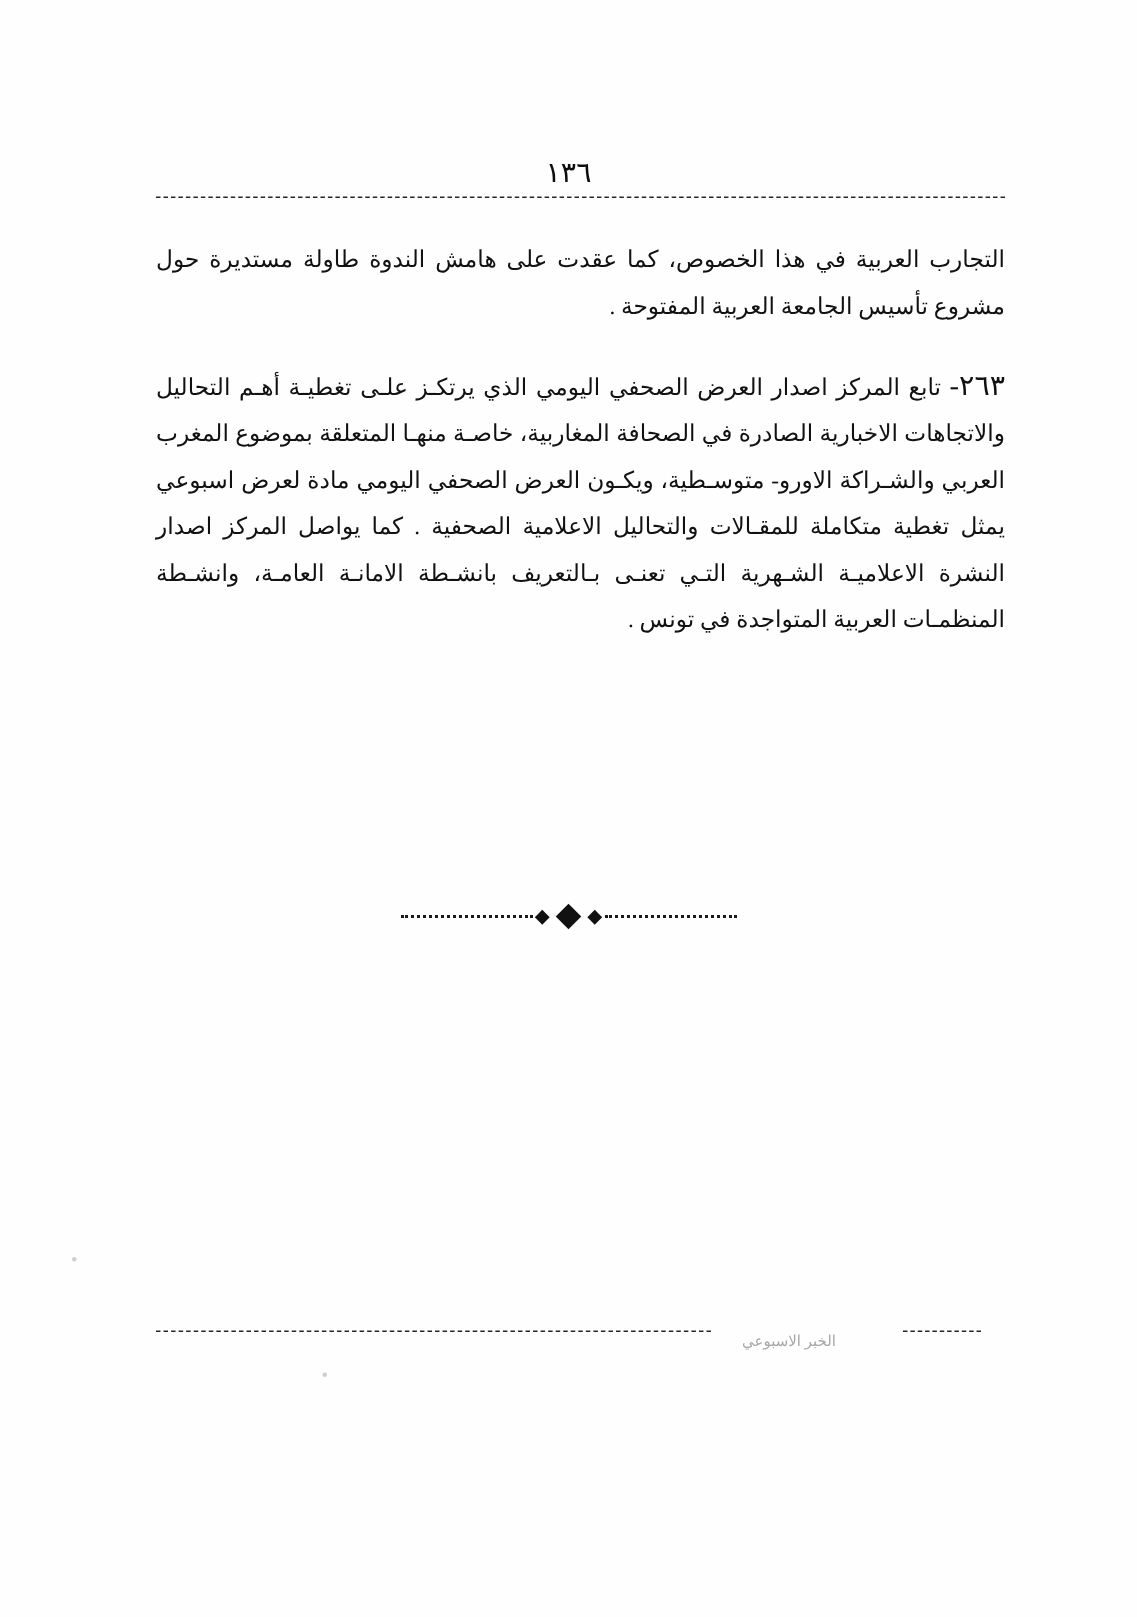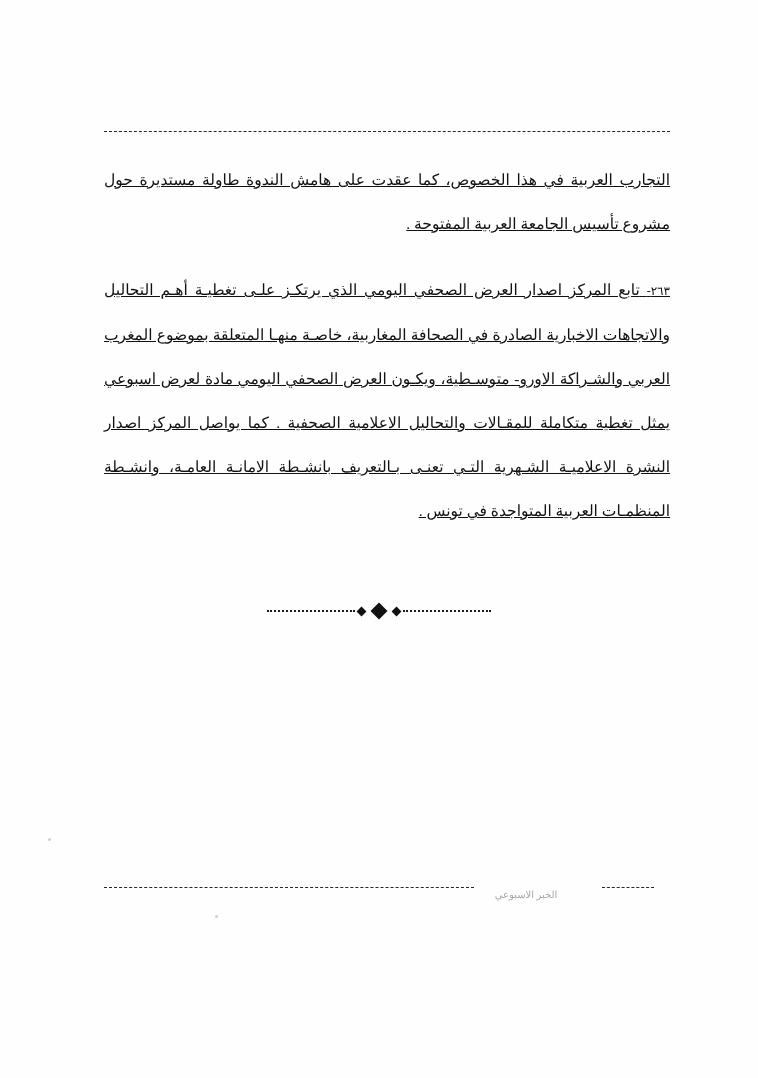--- a/index.html
+++ b/index.html
@@ -50,38 +50,37 @@
     top: 158px;
     left: 104px;
     width: 566px;
     direction: rtl;
     text-align: justify;
   }
 
   .para {
     margin: 0 0 22px 0;
     font-size: 15.5px;
-    line-height: 44px;
+    line-height: 31px;
     color: #111111;
     text-align: justify;
     text-justify: inter-word;
-    text-decoration: underline;
   }
 
   .para.first {
     text-align: justify;
   }
 
   .para.numbered {
     position: relative;
     text-align: justify;
   }
 
   .para .num {
-    font-size: 12px;
+    font-size: 19px;
   }
 
   
   .ornament {
     position: absolute;
     top: 605px;
     left: 0;
     right: 0;
     display: flex;
     align-items: center;
@@ -140,20 +139,21 @@
     position: absolute;
     background: #cfcfcf;
     border-radius: 50%;
   }
 </style>
 </head>
 <body>
 
 <div class="page">
 
+  <div class="header-number">١٣٦</div>
 
   <div class="header-rule"></div>
 
   <div class="content">
 
     <p class="para first">التجارب العربية في هذا الخصوص، كما عقدت على هامش الندوة طاولة مستديرة حول مشروع تأسيس الجامعة العربية المفتوحة .</p>
 
     <p class="para numbered">
       <span class="num">٢٦٣-</span>
       <span>تابع المركز اصدار العرض الصحفي اليومي الذي يرتكـز علـى تغطيـة أهـم التحاليل والاتجاهات الاخبارية الصادرة في الصحافة المغاربية، خاصـة منهـا المتعلقة بموضوع المغرب العربي والشـراكة الاورو- متوسـطية، ويكـون العرض الصحفي اليومي مادة لعرض اسبوعي يمثل تغطية متكاملة للمقـالات والتحاليل الاعلامية الصحفية . كما يواصل المركز اصدار النشرة الاعلاميـة الشـهرية التـي تعنـى بـالتعريف بانشـطة الامانـة العامـة، وانشـطة المنظمـات العربية المتواجدة في تونس .</span>

